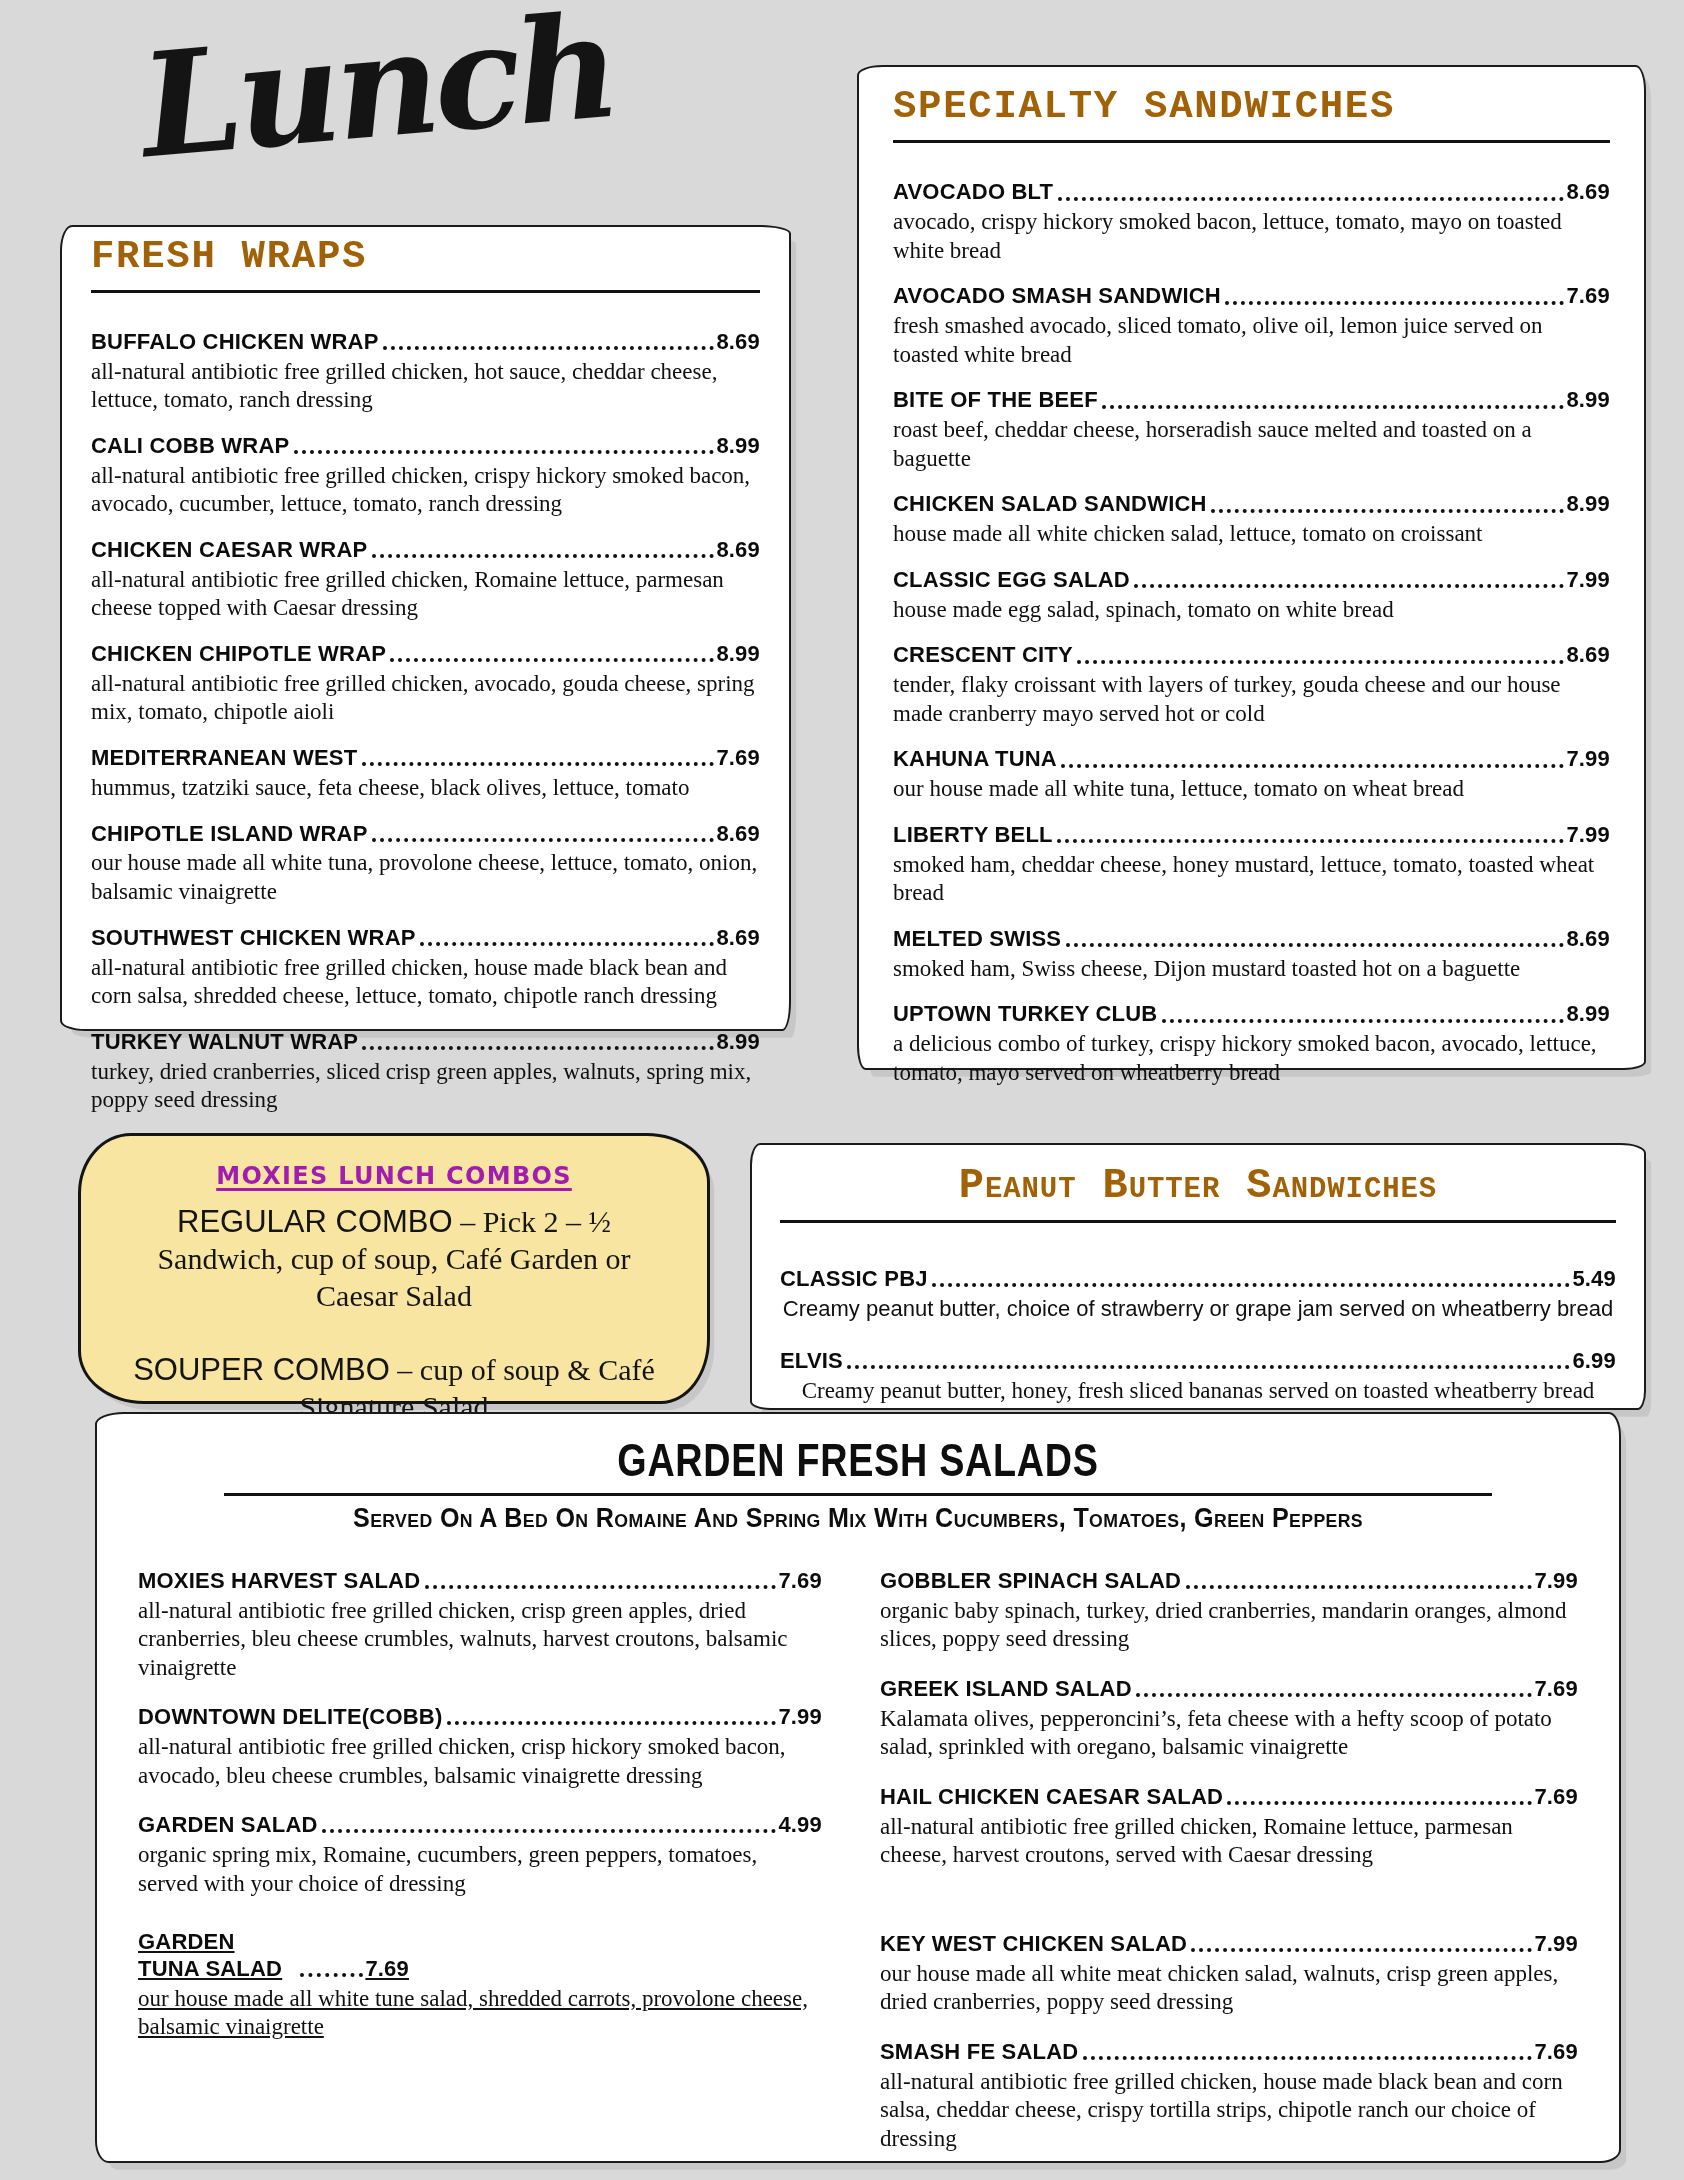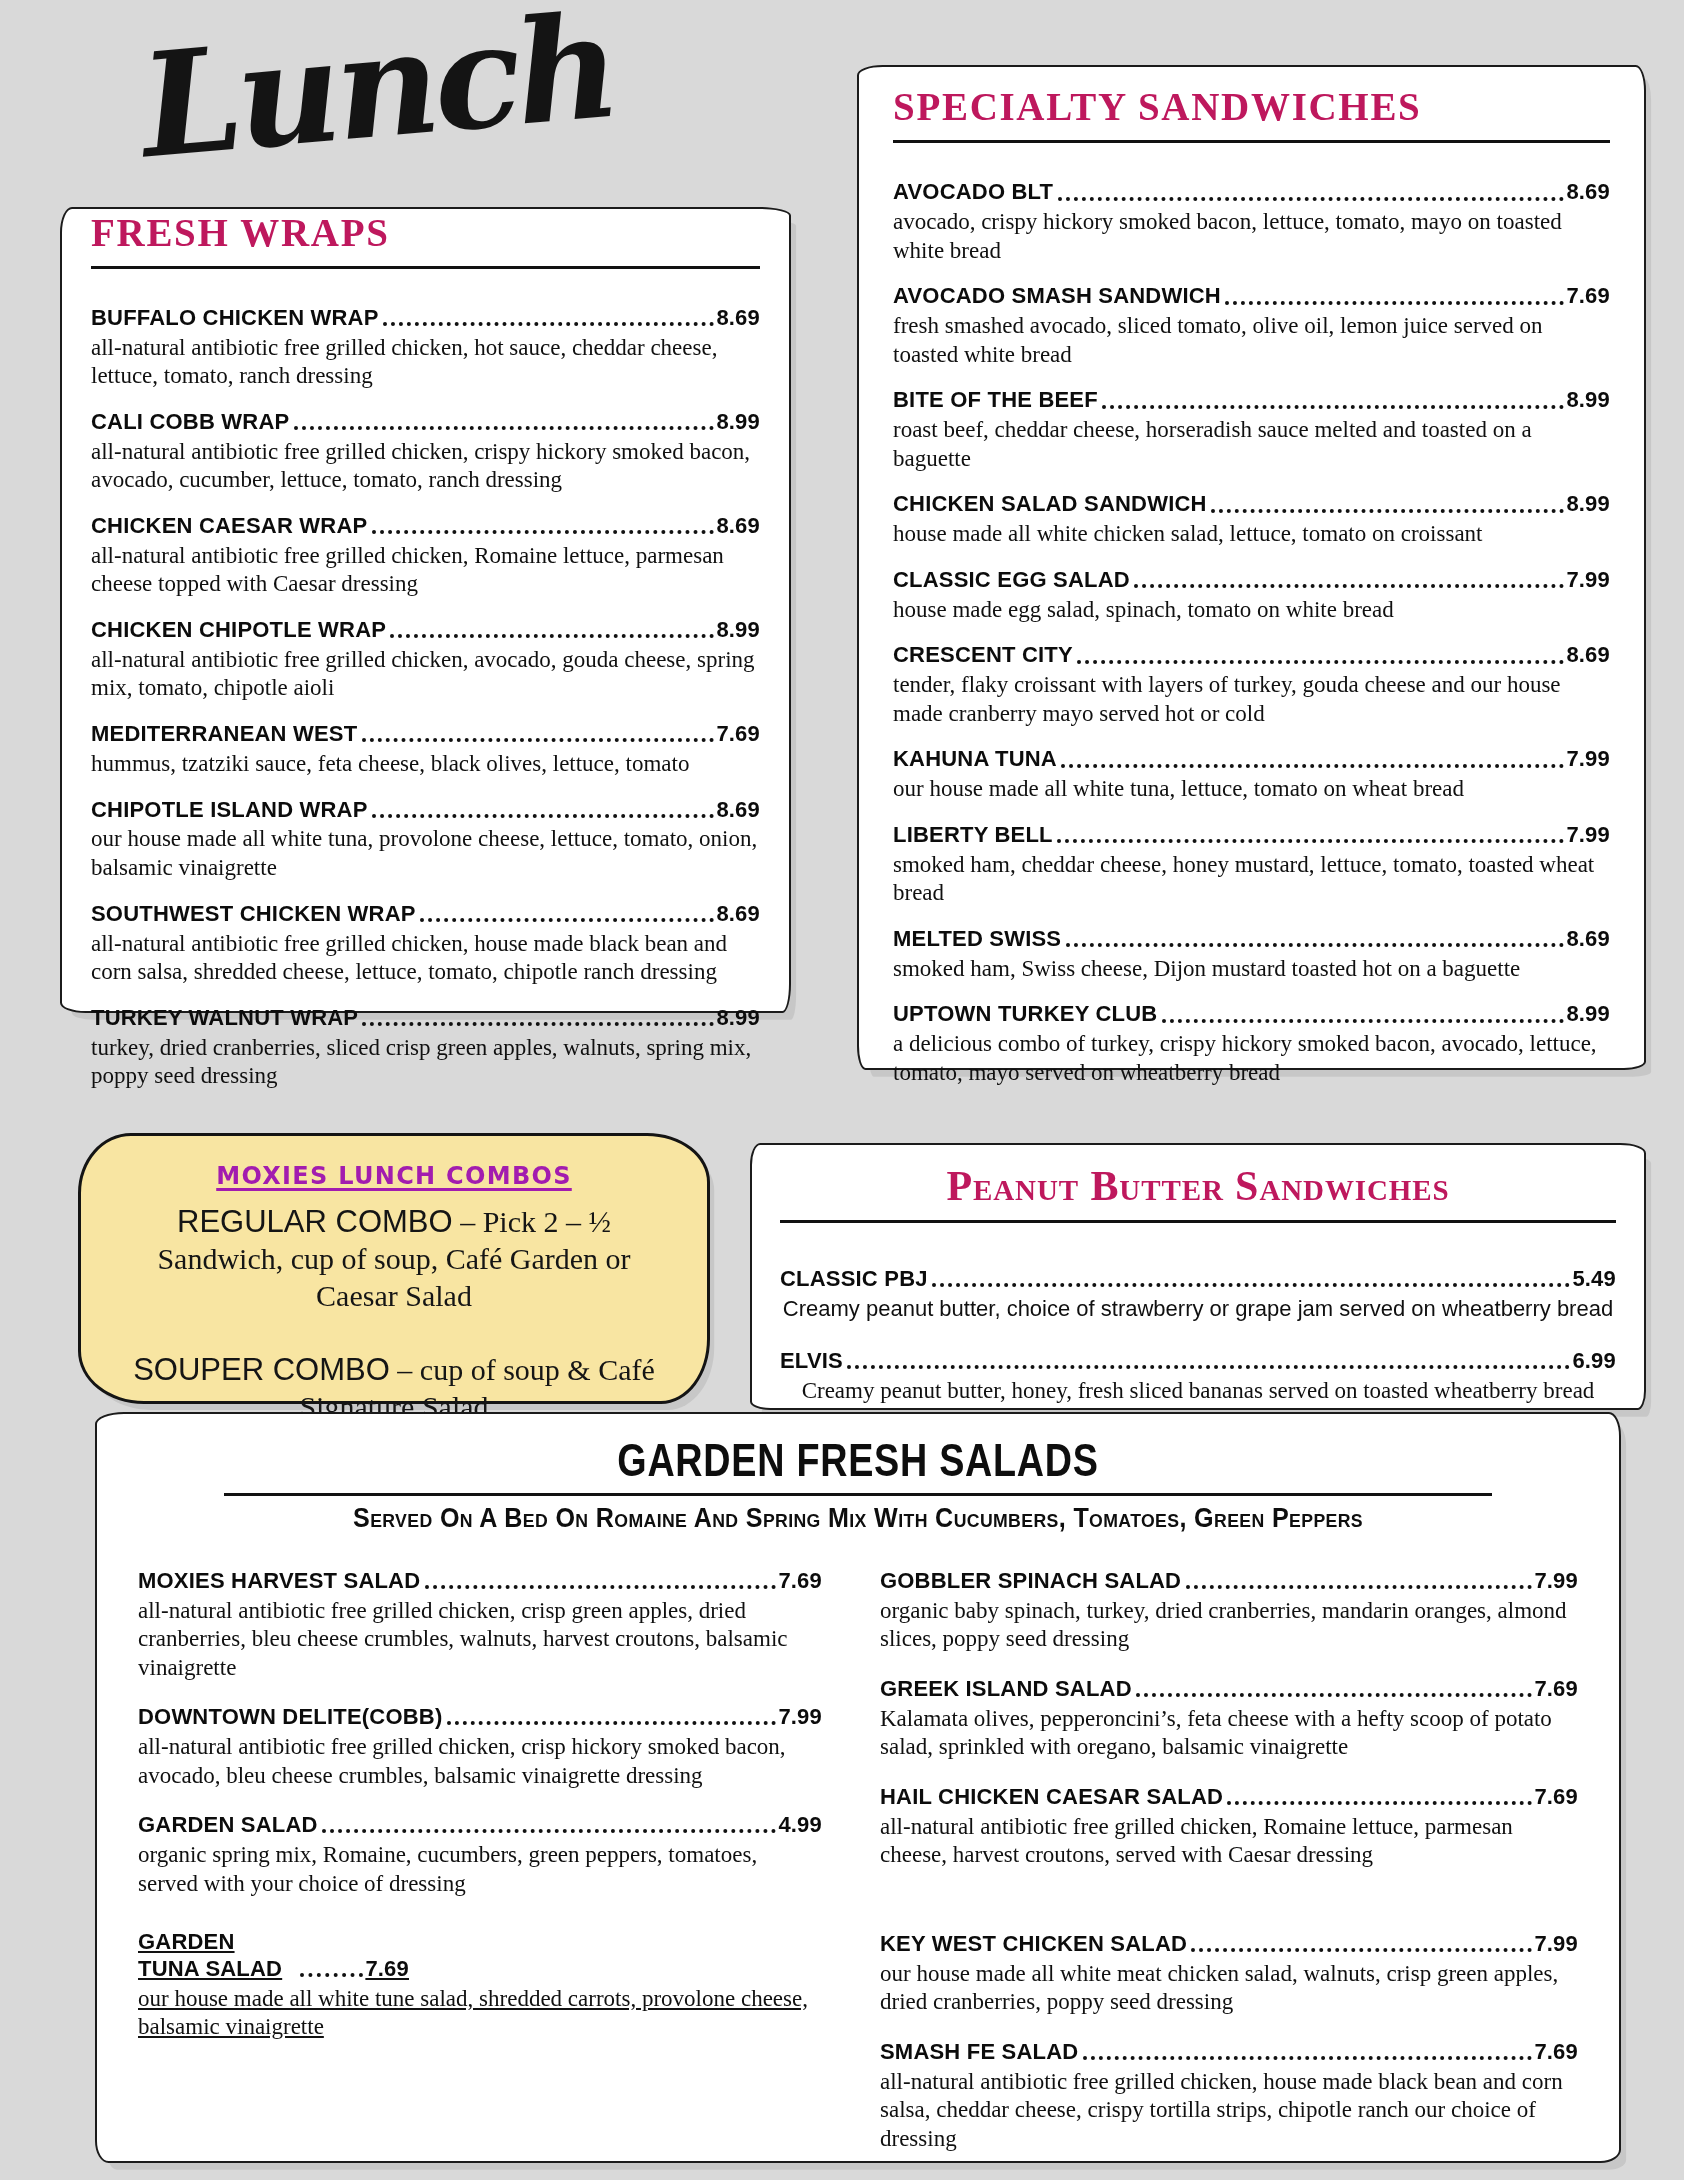--- a/index.html
+++ b/index.html
@@ -10,22 +10,22 @@
   }
 
   
   .panel {
     position: absolute; background: #ffffff;
     border: 2.6px solid #1b1b1b;
     box-shadow: 8.5px 10.2px 0 -3.4px #c7c7c7;
     box-sizing: border-box;
   }
   .panel-fresh {
-    left: 60px; top: 207px; width: 731px; height: 806px;
-    padding: 4px 29px;
+    left: 60px; top: 225px; width: 731px; height: 806px;
+    padding: 10px 29px;
     border-radius: 12px 32px 8.5px 25.6px / 25.6px 8.5px 29px 10.2px;
   }
   .panel-specialty {
     left: 857px; top: 65px; width: 789px; height: 1005px;
     padding: 20.4px 34px;
     border-radius: 25.6px 10.2px 22px 8.5px / 10.2px 25.6px 8.5px 24px;
   }
   .combos-box {
     position: absolute; left: 78px; top: 1133px; width: 632px; height: 271px;
     background: #f8e5a2;
@@ -54,23 +54,23 @@
     font-family: "DejaVu Serif", serif;
     font-style: italic; font-weight: bold;
     font-size: 143px; line-height: 1;
     letter-spacing: -5.1px;
     transform: rotate(-5deg);
     color: #141414;
   }
 
   
   .sec-head {
-    font-family: Liberation Serif, serif;
+    font-family: Liberation Mono, monospace;
     font-weight: bold; font-size: 39px; line-height: 1.05;
-    letter-spacing: 1.7px; color: #be185d;
+    letter-spacing: 1.7px; color: #a16207;
   }
   .smallcaps { font-variant: small-caps; letter-spacing: 0.9px; font-size: 42px; }
   .rule {
     border: none; border-top: 3.4px solid #111;
     margin: 12px 0 36px 0;
   }
   .panel-peanut .rule { margin-bottom: 43px; }
 
   
   .mi { margin-bottom: 18px; }

